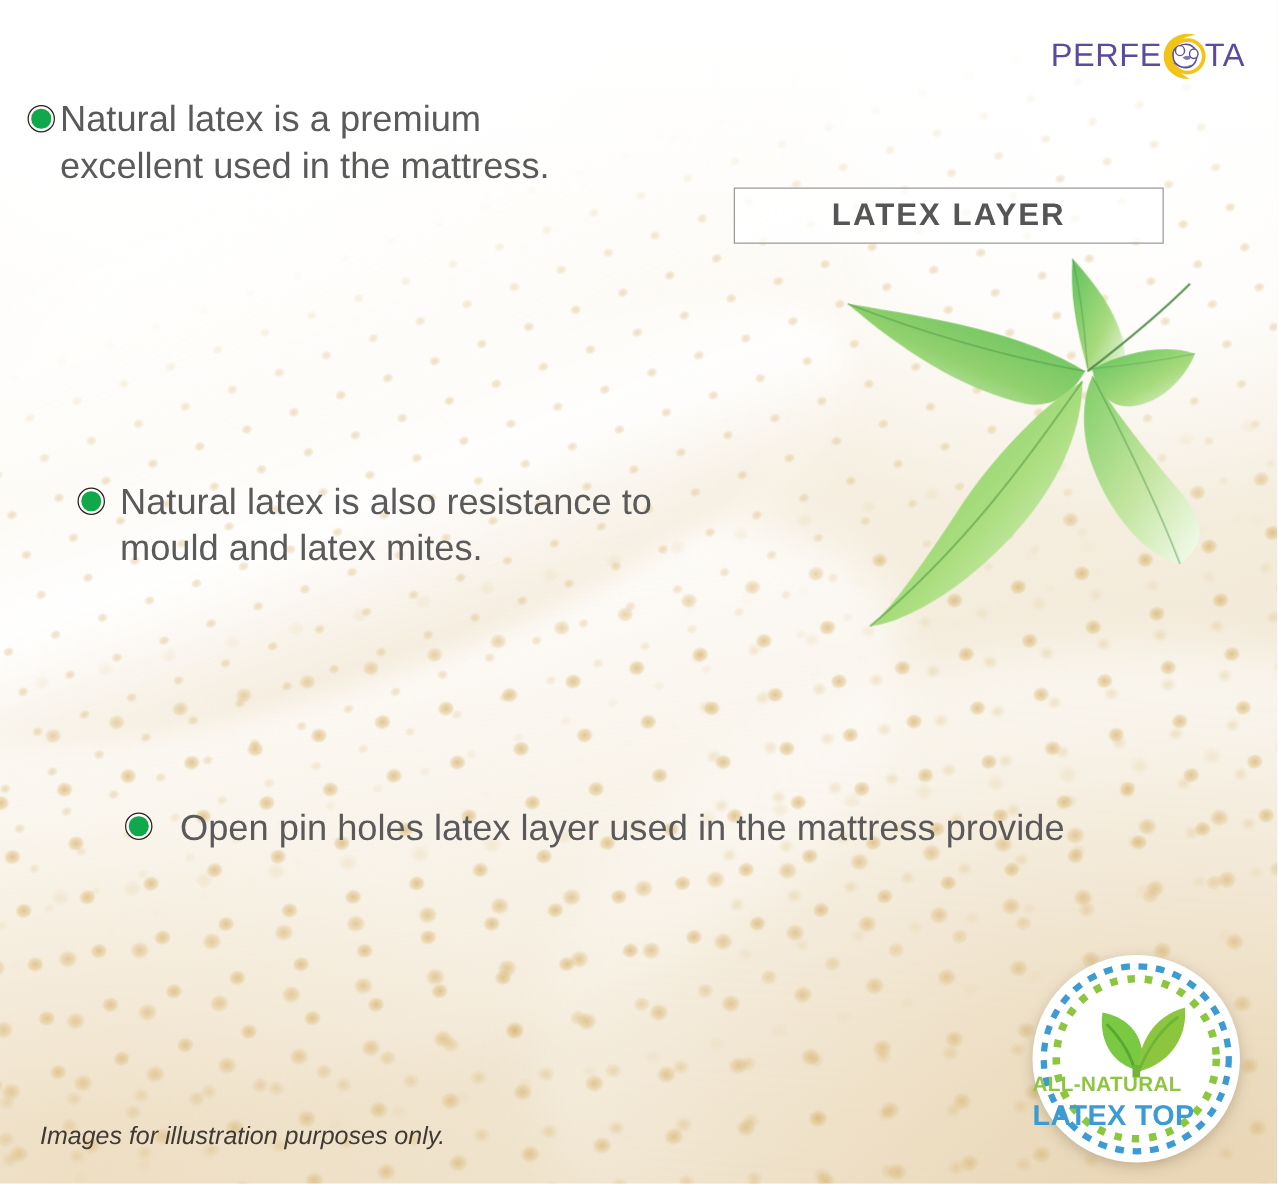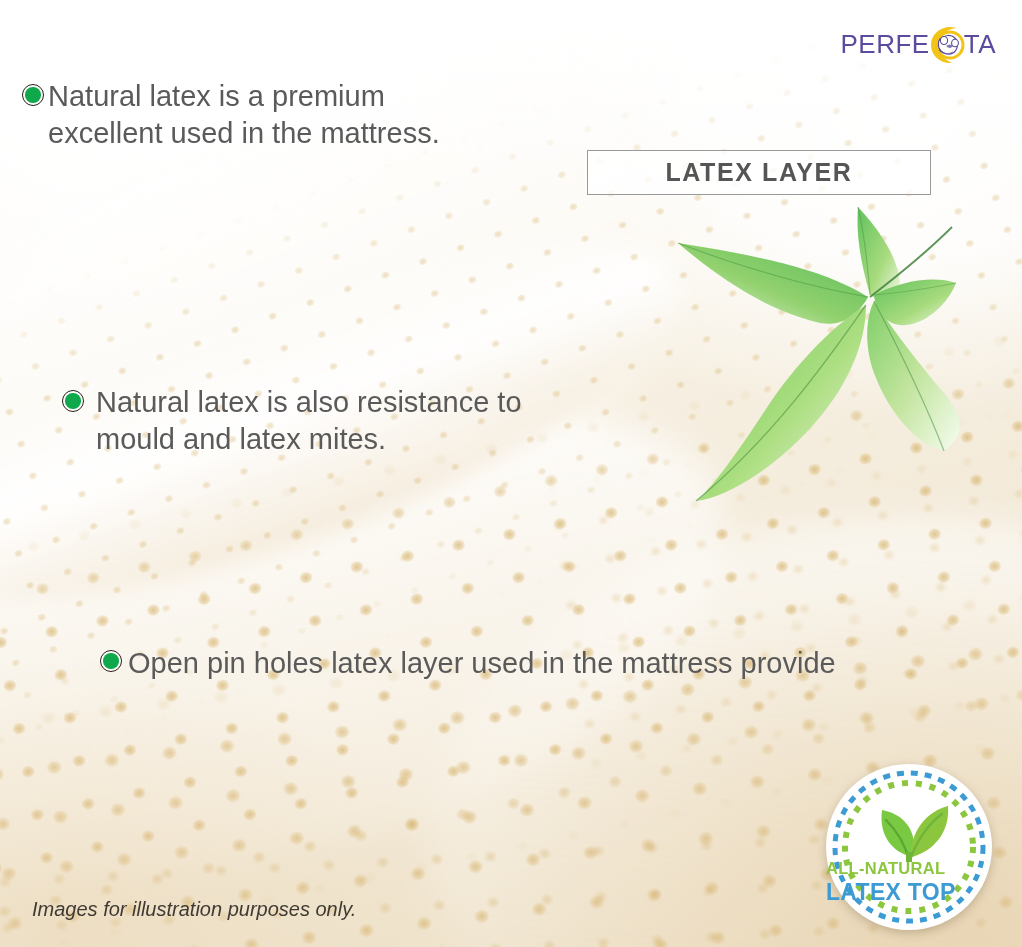--- a/index.html
+++ b/index.html
@@ -204,21 +204,21 @@
   }
   .bullet-text p { margin: 0; }
   .bullet-text p.last { text-align: left; }
 
   #bullet-1 { left: 22px;  top: 78px;  width: 480px; }
   #bullet-1 .bullet-text { width: 430px; margin-left: 4px; }
 
   #bullet-2 { left: 62px;  top: 384px; width: 560px; }
   #bullet-2 .bullet-text { width: 504px; margin-left: 12px; }
 
-  #bullet-3 { left: 100px; top: 645px; width: 900px; }
+  #bullet-3 { left: 100px; top: 645px; width: 900px; justify-content: space-between; }
   #bullet-3 .bullet-text { width: 856px; margin-left: 6px; }
   #bullet-3 .bullet-dot { margin-top: 5px; }
 
   
   #footer-note {
     position: absolute;
     left: 32px;
     bottom: 26px;
     font-style: italic;
     font-size: 20px;

